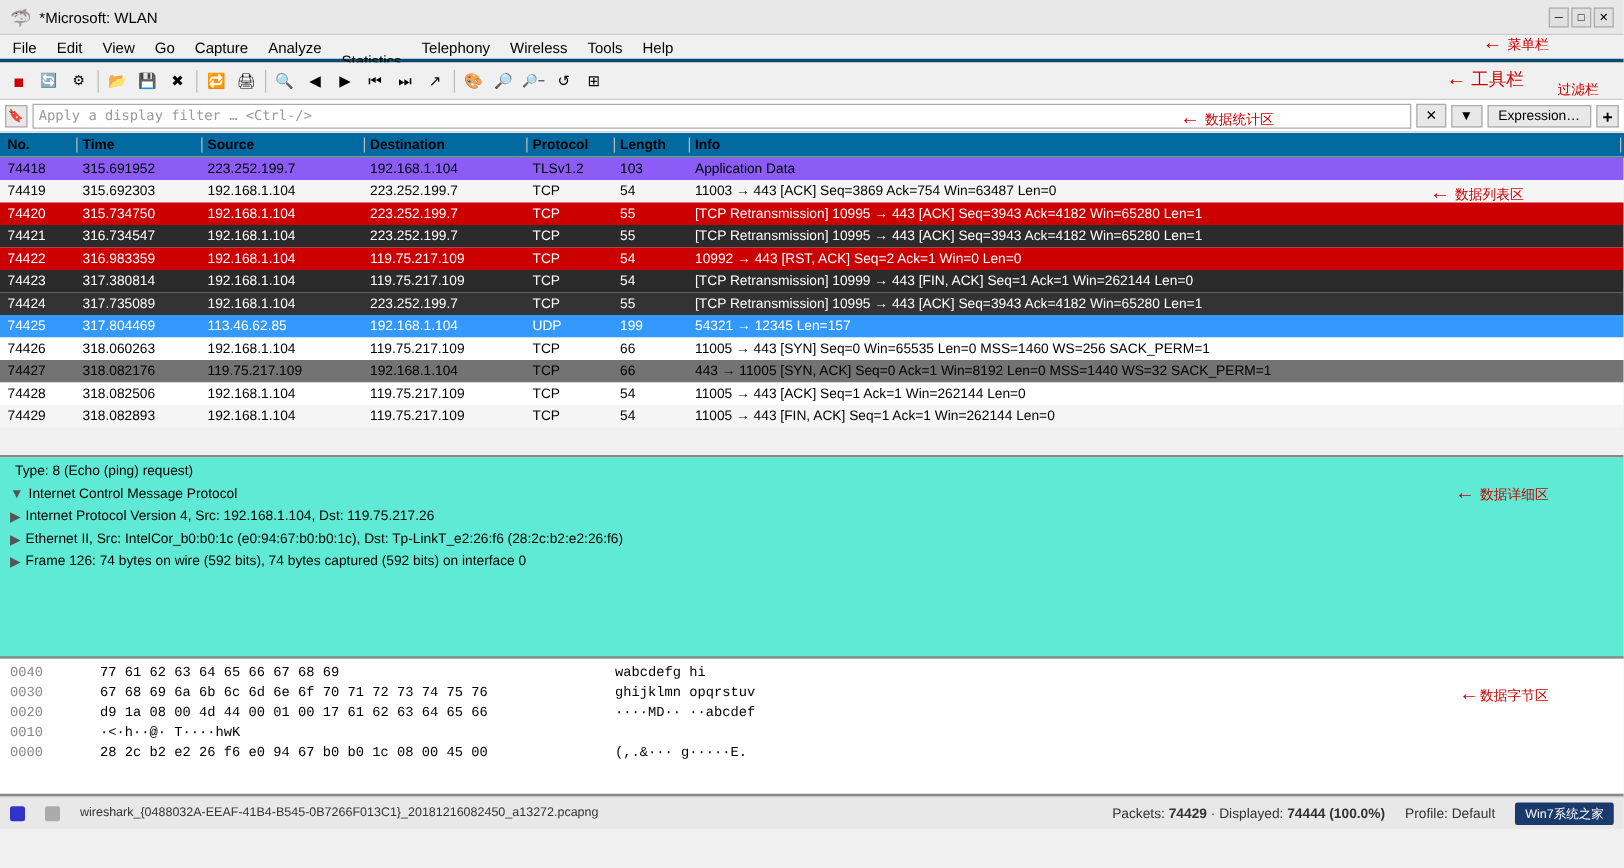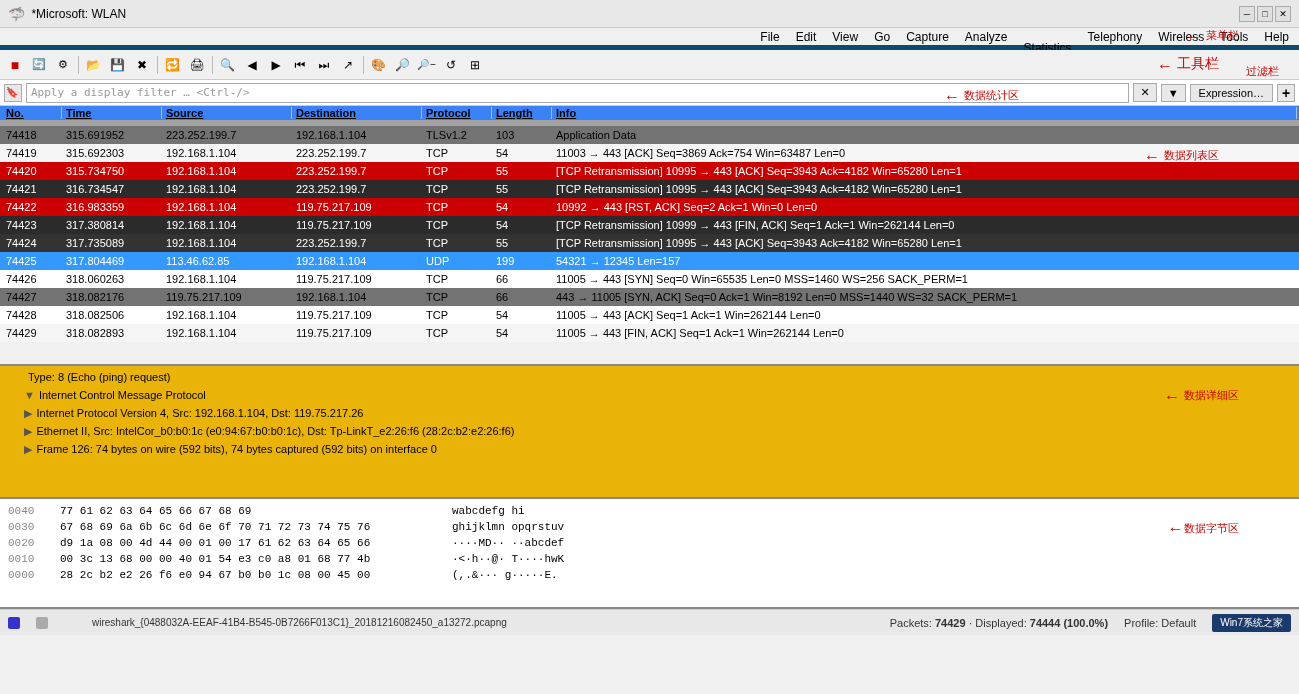--- a/index.html
+++ b/index.html
@@ -22,23 +22,22 @@
       display: flex; align-items: center; justify-content: center;
       font-size: 9px; cursor: pointer;
     }
 
     
     #menu-bar {
       background: #f0f0f0;
       height: 22px;
       display: flex;
       align-items: center;
-      border-bottom: 5px solid #0c4a6e;
+      border-bottom: 3px solid #0c4a6e;
       padding: 0 2px;
-      justify-content: flex-end;
     }
     .menu-item {
       padding: 2px 8px;
       cursor: pointer;
       font-size: 12px;
       color: #000;
       position: relative;
     }
 
     
@@ -98,28 +97,28 @@
     
     #packet-list-container {
       height: 260px;
       overflow: hidden;
       border-bottom: 2px solid #888;
       position: relative;
     }
     #packet-list-header {
       display: grid;
       grid-template-columns: 60px 100px 130px 130px 70px 60px 1fr;
-      background: #3b82f6;
-      border-bottom: 6px solid #a3a3a3;
+      background: #0369a1;
+      border-bottom: 1px solid #a3a3a3;
       height: 20px;
       align-items: center;
       padding: 0 2px;
       font-size: 11px;
       font-weight: bold;
-      position: sticky; top: 0; text-decoration: underline;
+      position: sticky; top: 0;
     }
     .col-header {
       padding: 0 4px;
       border-right: 1px solid #bbb;
       overflow: hidden;
       white-space: nowrap;
     }
     #packet-list-body { overflow-y: auto; height: 240px; }
     .packet-row {
       display: grid;
@@ -130,25 +129,25 @@
       font-size: 11px;
       border-bottom: 1px solid transparent;
       cursor: pointer;
     }
     .packet-row:nth-child(even) { background: #f5f5f5; }
     .packet-row:nth-child(odd) { background: #fff; }
     .pkt-cell { padding: 0 4px; overflow: hidden; white-space: nowrap; text-overflow: ellipsis; }
 
     
     #packet-detail {
-      height: 133px;
+      height: 161px;
       overflow-y: auto;
       border-bottom: 2px solid #888;
-      background: #eab308;
-      padding: 2px 16px;
+      background: #5eead4;
+      padding: 2px 0;
       position: relative;
     }
     .detail-row {
       display: flex;
       align-items: center;
       height: 18px;
       padding: 0 8px;
       font-size: 11px;
       cursor: pointer;
     }
@@ -160,21 +159,21 @@
       height: 110px;
       overflow-y: auto;
       background: #fff;
       padding: 4px 8px;
       font-family: 'Courier New', monospace;
       font-size: 11px;
       border-bottom: 2px solid #888;
     }
     .byte-row {
       display: flex;
-      gap: 12px;
+      gap: 32px;
       height: 16px;
       align-items: center;
     }
     .byte-offset { color: #888; min-width: 40px; }
     .byte-hex { color: #000; min-width: 380px; }
     .byte-ascii { color: #000; }
 
     
     #status-bar {
       height: 26px;
@@ -283,21 +282,21 @@
         <div class="col-header">No.</div>
         <div class="col-header">Time</div>
         <div class="col-header">Source</div>
         <div class="col-header">Destination</div>
         <div class="col-header">Protocol</div>
         <div class="col-header">Length</div>
         <div class="col-header">Info</div>
       </div>
       <div id="packet-list-body">
 
-      <div class="packet-row" style="background: #737373; color: rgb(0, 0, 0);">
+      <div class="packet-row" style="background: #8b5cf6; color: rgb(0, 0, 0);">
             <div class="pkt-cell">74418</div>
             <div class="pkt-cell">315.691952</div>
             <div class="pkt-cell">223.252.199.7</div>
             <div class="pkt-cell">192.168.1.104</div>
             <div class="pkt-cell">TLSv1.2</div>
             <div class="pkt-cell">103</div>
             <div class="pkt-cell">Application Data</div>
           </div>
           <div class="packet-row" style="background: rgb(245, 245, 245); color: rgb(0, 0, 0);">
             <div class="pkt-cell">74419</div>
@@ -445,39 +444,38 @@
           <span class="byte-hex">67 68 69 6a 6b 6c 6d 6e  6f 70 71 72 73 74 75 76</span>
           <span class="byte-ascii">ghijklmn opqrstuv</span>
         </div>
         <div class="byte-row">
           <span class="byte-offset">0020</span>
           <span class="byte-hex">d9 1a 08 00 4d 44 00 01  00 17 61 62 63 64 65 66</span>
           <span class="byte-ascii">····MD·· ··abcdef</span>
         </div>
         <div class="byte-row">
           <span class="byte-offset">0010</span>
-          <span class="byte-hex">00 3c 13 68 00 00 40 01  54 e3 c0 a8 01 68 77 4b</span>
           <span class="byte-ascii">·&lt;·h··@· T····hwK</span>
         </div>
         <div class="byte-row">
           <span class="byte-offset">0000</span>
           <span class="byte-hex">28 2c b2 e2 26 f6 e0 94  67 b0 b0 1c 08 00 45 00</span>
           <span class="byte-ascii">(,.&amp;··· g·····E.</span>
         </div>
 
       <div style="position:absolute;right:60px;top:20px;display:flex;align-items:center;gap:4px;">
         <span style="color:#cc0000;font-size:16px;">←</span>
         <span style="color:#cc0000;font-size:11px;">数据字节区</span>
       </div>
     </div>
 
     <div id="status-bar">
       <div style="width:12px;height:12px;background:#3333cc;border-radius:2px;"></div>
       <div style="width:12px;height:12px;background:#aaa;border-radius:2px;"></div>
-      <span style="font-size:10px;color:#333;flex:1;overflow:hidden;white-space:nowrap;text-overflow:ellipsis;margin-left:28px;">wireshark_{0488032A-EEAF-41B4-B545-0B7266F013C1}_20181216082450_a13272.pcapng</span>
+      <span style="font-size:10px;color:#333;flex:1;overflow:hidden;white-space:nowrap;text-overflow:ellipsis;">wireshark_{0488032A-EEAF-41B4-B545-0B7266F013C1}_20181216082450_a13272.pcapng</span>
       <span style="font-size:11px;color:#333;white-space:nowrap;">
         <span>Packets:</span>
         <span style="font-weight:bold;">74429</span>
         <span>· Displayed:</span>
         <span style="font-weight:bold;">74444 (100.0%)</span>
       </span>
       <span style="font-size:11px;color:#333;white-space:nowrap;">Profile: Default</span>
 
       <div style="display:flex;align-items:center;gap:4px;position:absolute;right:280px;top:-20px;">
         <span style="color:#cc0000;font-size:16px;">←</span>

